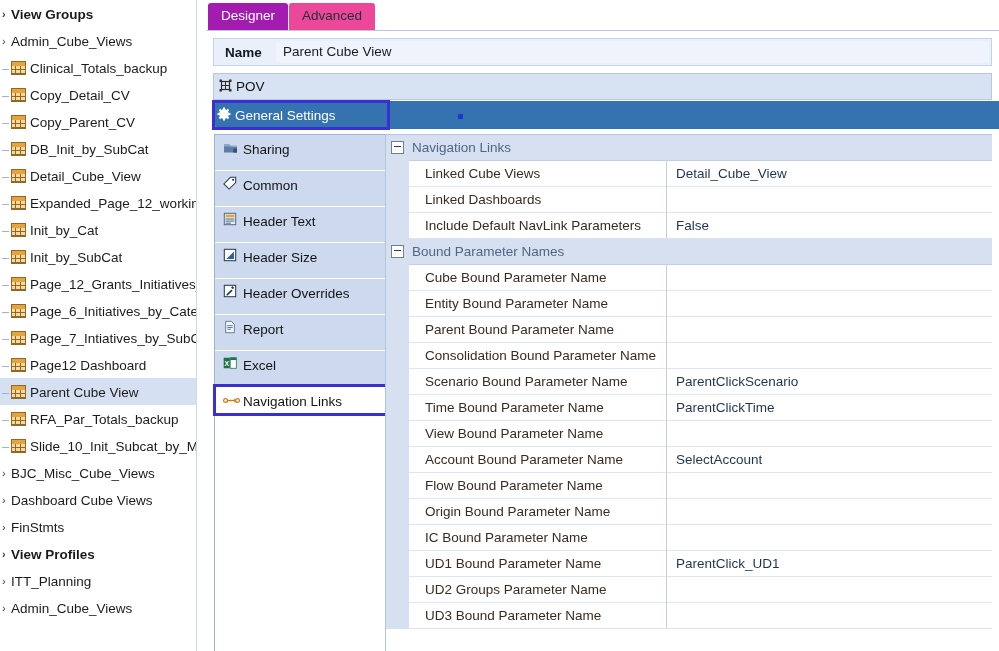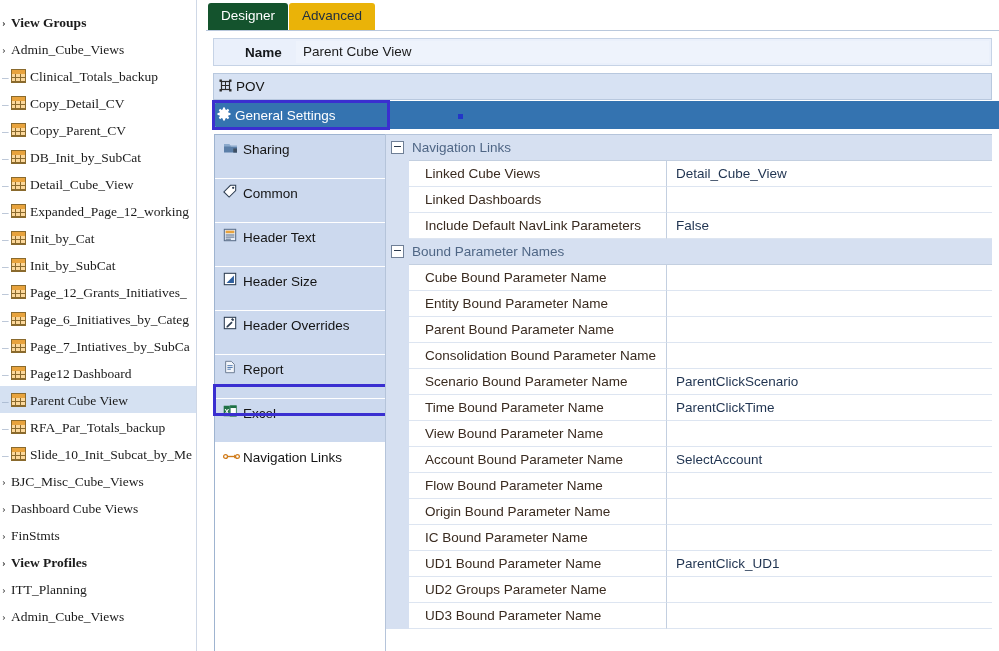--- a/index.html
+++ b/index.html
@@ -25,23 +25,22 @@
   #sidebar {
     position: absolute;
     left: 0; top: 0;
     width: 196px;
     height: 651px;
     background: #ffffff;
     overflow: hidden;
   }
   #sidebar-scroll {
     position: absolute;
-    left: 0; top: 8px;
+    left: 0; top: 0;
     width: 196px;
-    font-family: Liberation Serif, serif;
   }
   .tree-row {
     position: relative;
     height: 27px;
     line-height: 27px;
     white-space: nowrap;
     overflow: hidden;
     font-size: 13.5px;
     color: #1b1b1b;
     padding-left: 2px;
@@ -132,26 +131,26 @@
     height: 27px;
     line-height: 26px;
     padding: 0 13px;
     font-size: 13.5px;
     box-sizing: border-box;
     border-top-left-radius: 3px;
     border-top-right-radius: 3px;
   }
   .tab.active {
     left: 2px;
-    background: #14532d;
+    background: #a21caf;
     color: #ffffff;
   }
   .tab.inactive {
     left: 83px;
-    background: #eab308;
+    background: #ec4899;
     color: #22303f;
   }
 
   
   #tabbody {
     position: absolute;
     left: 0; top: 30px;
     width: 793px;
     height: 621px;
     background: #ffffff;
@@ -163,21 +162,20 @@
   #name-bar {
     position: absolute;
     left: 7px; top: 7px;
     width: 779px;
     height: 28px;
     background: #eaf0fb;
     border: 1px solid #c6d3e6;
     box-sizing: border-box;
     display: flex;
     align-items: center;
-    padding-left: 20px;
   }
   #name-label {
     width: 62px;
     padding-left: 11px;
     font-weight: bold;
     font-size: 13.5px;
     color: #15181c;
     box-sizing: border-box;
   }
   #name-value {
@@ -256,21 +254,21 @@
   #vtabs {
     position: absolute;
     left: 1px; top: 3px;
     width: 176px;
     height: 548px;
     background: #ffffff;
     border: 1px solid #9fb4d0;
     box-sizing: border-box;
   }
   .vtab {
-    height: 44px;
+    height: 36px;
     line-height: 30px;
     background: #ccd9ee;
     border-bottom: 1px solid #ffffff;
     padding-left: 8px;
     font-size: 13.5px;
     color: #141414;
     white-space: nowrap;
     overflow: hidden;
     box-sizing: border-box;
   }

